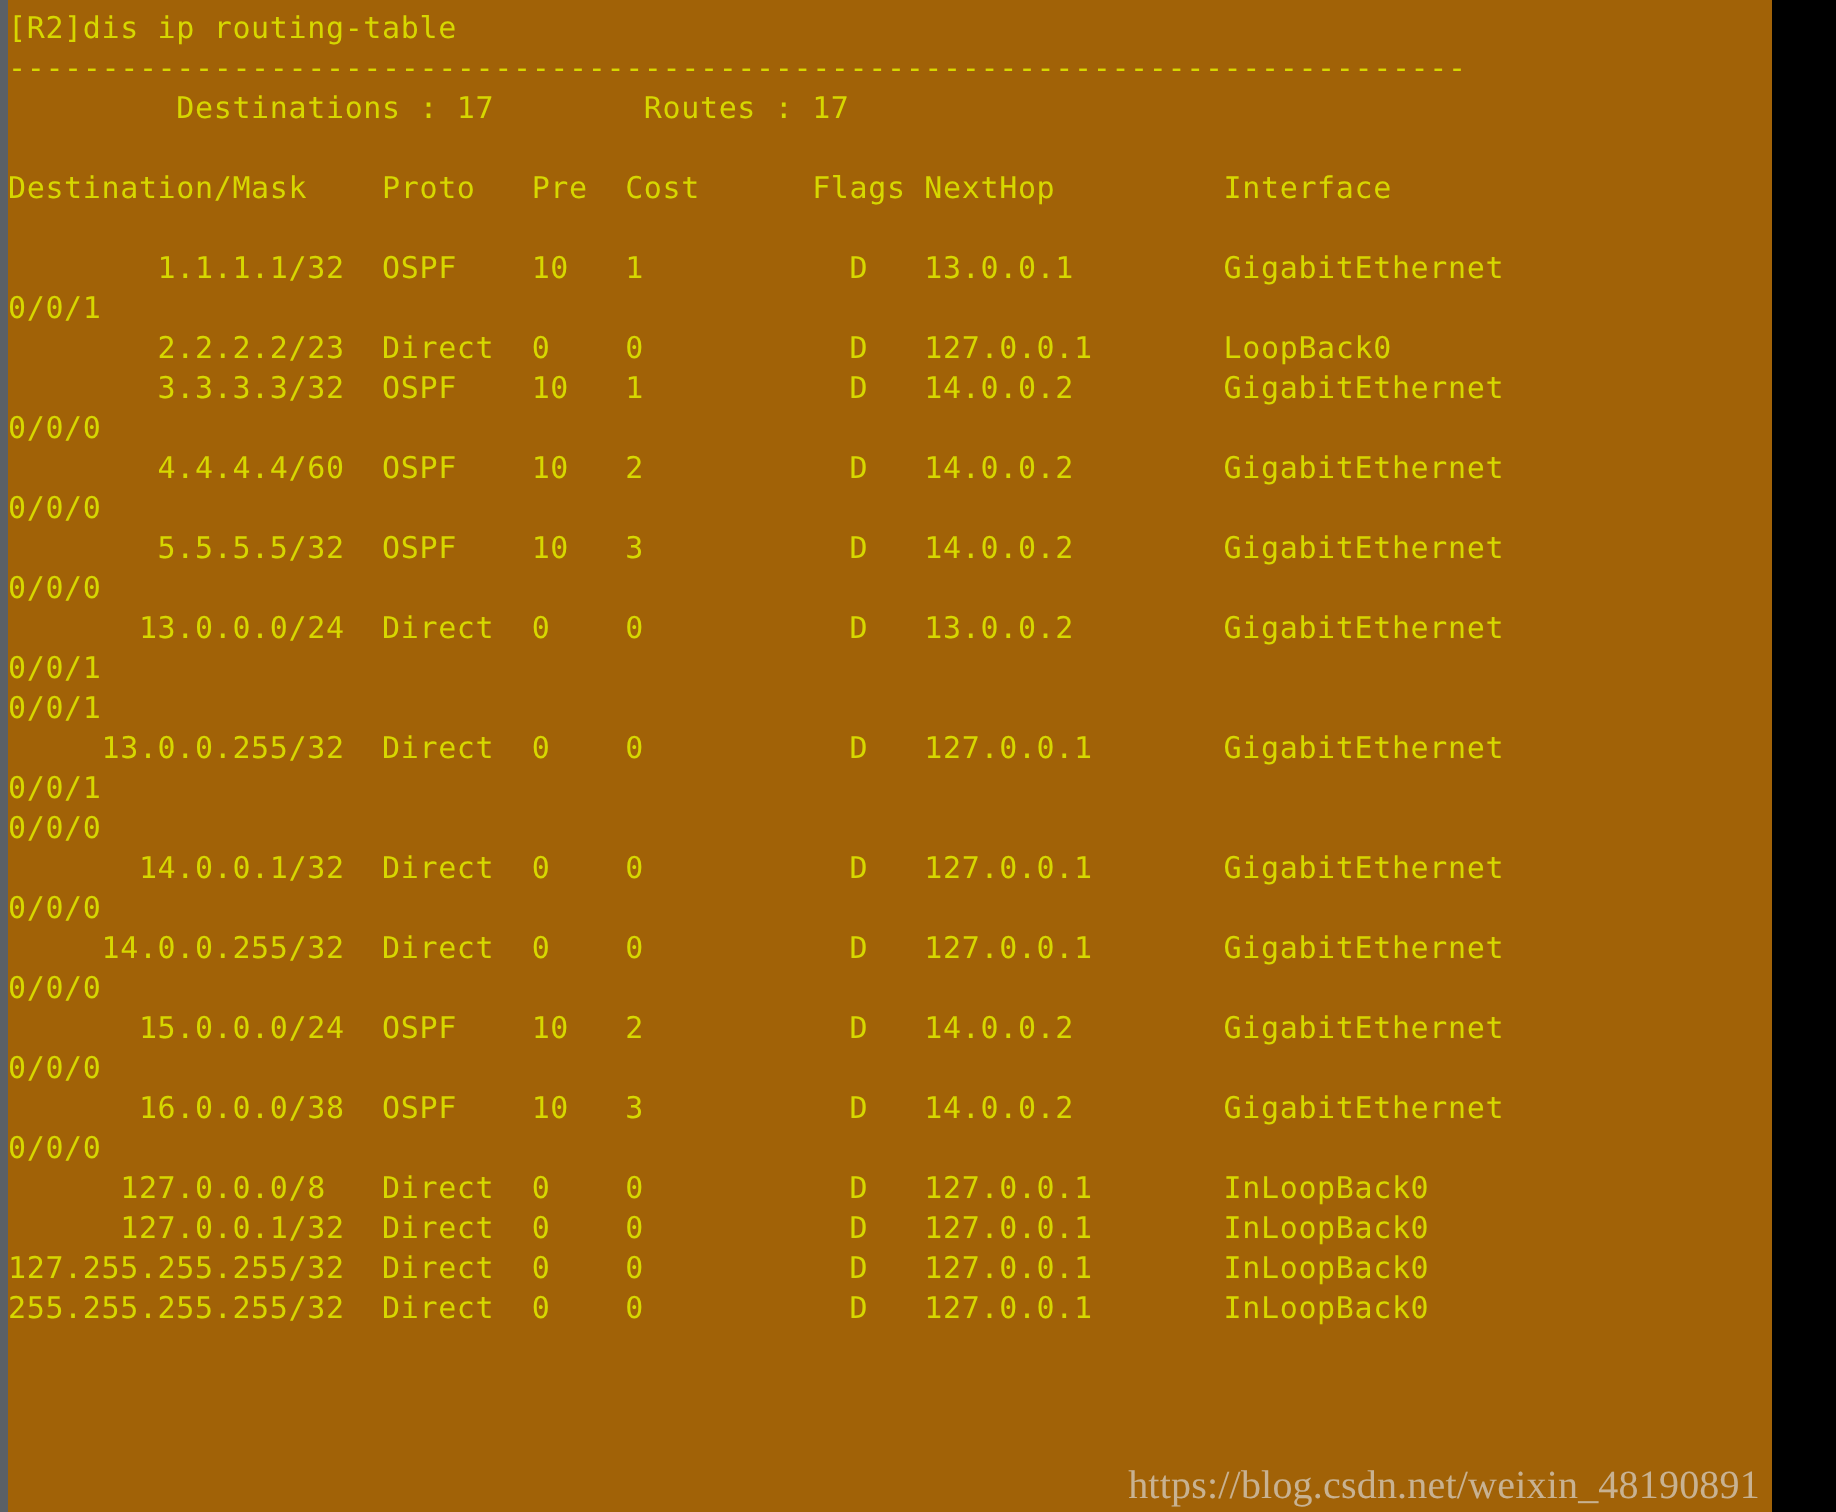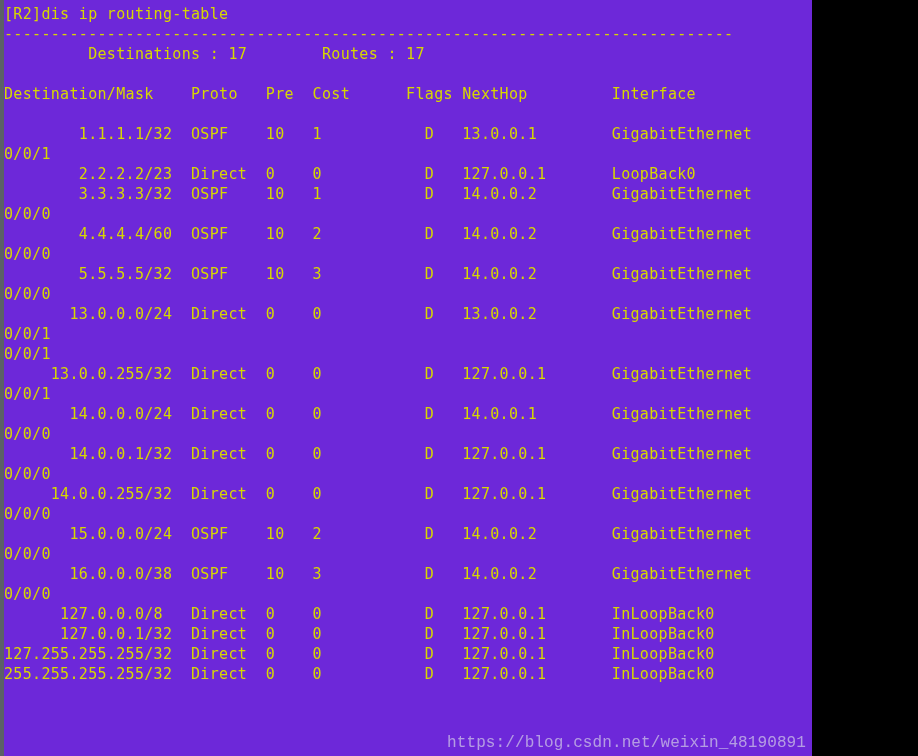--- a/index.html
+++ b/index.html
@@ -2,23 +2,23 @@
 <html><head>
 <meta charset="utf-8">
 <style>
   html, body {
     margin: 0;
     padding: 0;
     background: #000000;
   }
   #terminal {
     position: relative;
-    width: 812px;
+    width: 886px;
     height: 756px;
-    background: #6d28d9;
+    background: #a16207;
     overflow: hidden;
     font-family: "DejaVu Sans Mono", "Liberation Mono", monospace;
     font-size: 15px;
     line-height: 20px;
     color: #d7d700;
     box-sizing: border-box;
   }
   
   #left-gutter {
     position: absolute;
@@ -46,22 +46,22 @@
     letter-spacing: 0.32px;
     color: #d7d700;
   }
   .line.blank {
     color: transparent;
   }
   #watermark {
     position: absolute;
     right: 6px;
     bottom: 4px;
-    font-family: Liberation Mono, monospace;
-    font-size: 16px;
+    font-family: Liberation Serif, serif;
+    font-size: 20px;
     line-height: 18px;
     color: rgba(225, 228, 232, 0.62);
     white-space: pre;
     pointer-events: none;
     letter-spacing: 0.1px;
   }
 </style>
 </head>
 <body>
 
@@ -84,21 +84,20 @@
       <span class="line">0/0/0</span>
       <span class="line">        4.4.4.4/60  OSPF    10   2           D   14.0.0.2        GigabitEthernet</span>
       <span class="line">0/0/0</span>
       <span class="line">        5.5.5.5/32  OSPF    10   3           D   14.0.0.2        GigabitEthernet</span>
       <span class="line">0/0/0</span>
       <span class="line">       13.0.0.0/24  Direct  0    0           D   13.0.0.2        GigabitEthernet</span>
       <span class="line">0/0/1</span>
       <span class="line">0/0/1</span>
       <span class="line">     13.0.0.255/32  Direct  0    0           D   127.0.0.1       GigabitEthernet</span>
       <span class="line">0/0/1</span>
-      <span class="line">       14.0.0.0/24  Direct  0    0           D   14.0.0.1        GigabitEthernet</span>
       <span class="line">0/0/0</span>
       <span class="line">       14.0.0.1/32  Direct  0    0           D   127.0.0.1       GigabitEthernet</span>
       <span class="line">0/0/0</span>
       <span class="line">     14.0.0.255/32  Direct  0    0           D   127.0.0.1       GigabitEthernet</span>
       <span class="line">0/0/0</span>
       <span class="line">       15.0.0.0/24  OSPF    10   2           D   14.0.0.2        GigabitEthernet</span>
       <span class="line">0/0/0</span>
       <span class="line">       16.0.0.0/38  OSPF    10   3           D   14.0.0.2        GigabitEthernet</span>
       <span class="line">0/0/0</span>
       <span class="line">      127.0.0.0/8   Direct  0    0           D   127.0.0.1       InLoopBack0</span>

